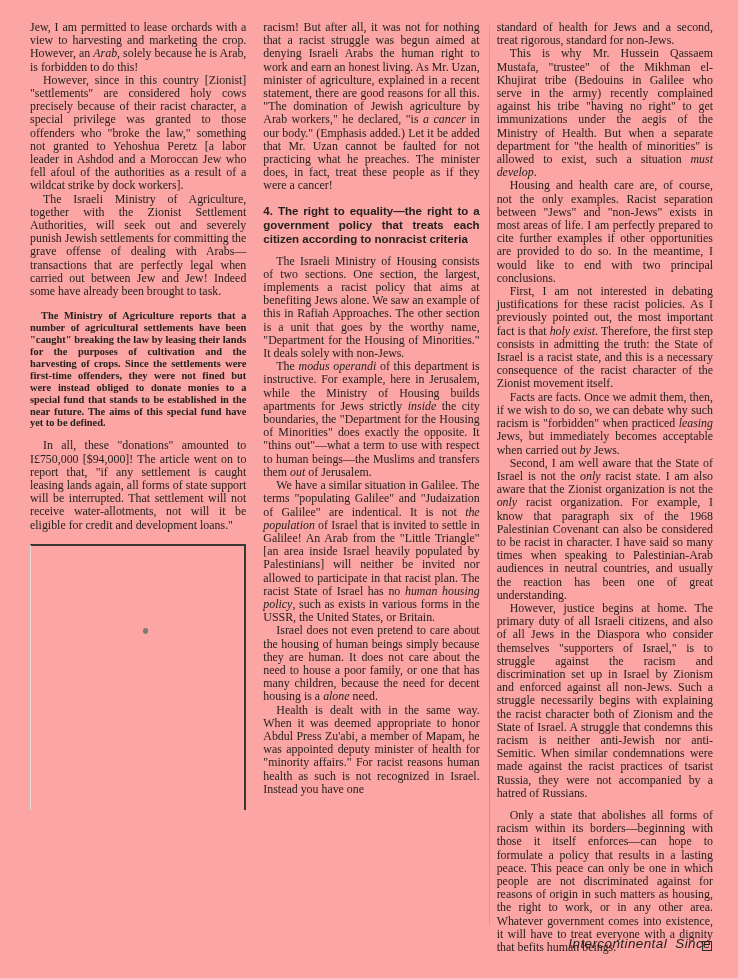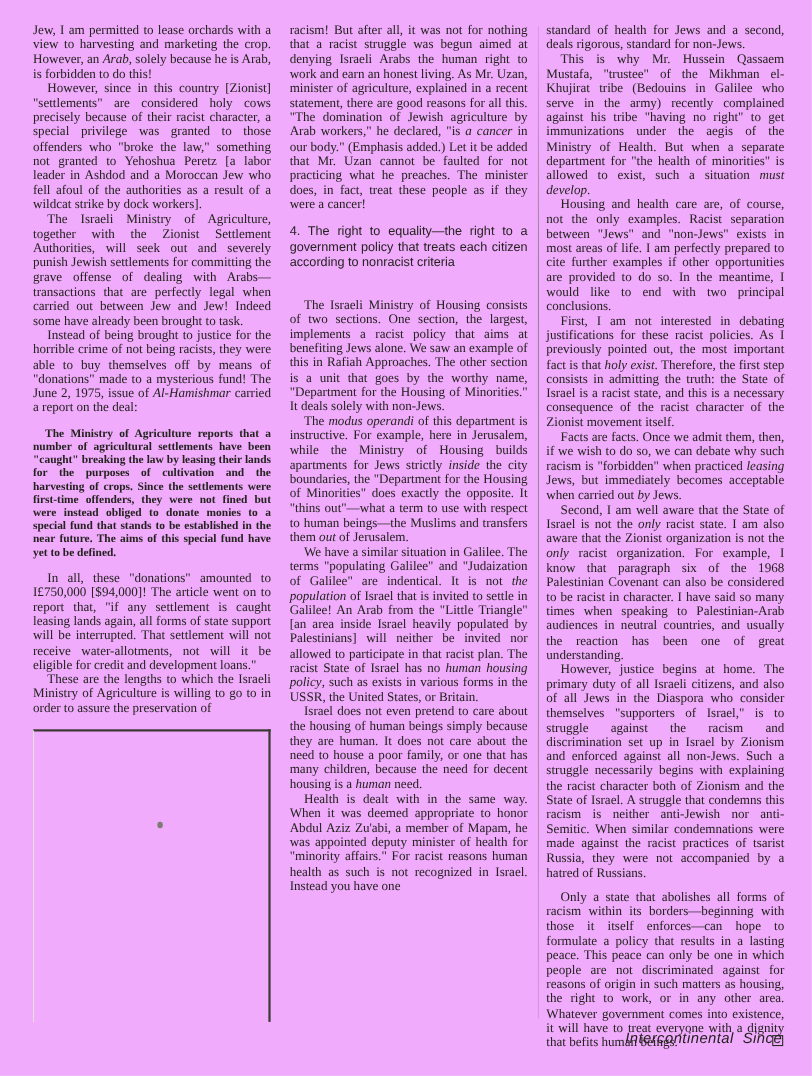--- a/index.html
+++ b/index.html
@@ -1,20 +1,20 @@
 <!DOCTYPE html>
 <html><head>
 <meta charset="utf-8">
 <style>
   html, body { margin: 0; padding: 0; }
   .page {
     position: relative;
     width: 738px;
     height: 978px;
-    background: #f0abfc;
+    background: #fca5a5;
     color: #24221e;
     font-family: "Liberation Serif", serif;
     overflow: hidden;
   }
   .columns {
     position: absolute;
     left: 30px;
     top: 21px;
     right: 25px;
     display: flex;
@@ -32,23 +32,23 @@
   p.no-indent { text-indent: 0; }
   p.quote {
     margin: 12px 0 10px 0;
     font-size: 10.4px;
     line-height: 11.9px;
     text-align: justify;
     text-indent: 11px;
     font-weight: bold;
   }
   h4.heading {
-    margin: 11px 0 25px 0;
+    margin: 11px 0 9px 0;
     font-family: "Liberation Sans", sans-serif;
-    font-weight: normal;
+    font-weight: bold;
     font-size: 11.5px;
     line-height: 14px;
     text-align: justify;
   }
   .figure-box {
     margin-top: 12px;
     height: 264px;
     border-top: 2px solid #3a3833;
     border-right: 2px solid #3a3833;
     border-left: 1px solid #e3e0d9;
@@ -98,39 +98,37 @@
 </head>
 <body>
 
 <div class="page">
   <div class="col-rule"></div>
   <div class="columns">
     <div class="col">
         <p class="paragraph no-indent">Jew, I am permitted to lease orchards with a view to harvesting and marketing the crop. However, an <i>Arab</i>, solely because he is Arab, is forbidden to do this!</p>
         <p class="paragraph">However, since in this country [Zionist] "settlements" are considered holy cows precisely because of their racist character, a special privilege was granted to those offenders who "broke the law," something not granted to Yehoshua Peretz [a labor leader in Ashdod and a Moroccan Jew who fell afoul of the authorities as a result of a wildcat strike by dock workers].</p>
         <p class="paragraph">The Israeli Ministry of Agriculture, together with the Zionist Settlement Authorities, will seek out and severely punish Jewish settlements for committing the grave offense of dealing with Arabs—transactions that are perfectly legal when carried out between Jew and Jew! Indeed some have already been brought to task.</p>
-        <p class="paragraph">Instead of being brought to justice for the horrible crime of not being racists, they were able to buy themselves off by means of "donations" made to a mysterious fund! The June 2, 1975, issue of <i>Al-Hamishmar</i> carried a report on the deal:</p>
         <p class="quote">The Ministry of Agriculture reports that a number of agricultural settlements have been "caught" breaking the law by leasing their lands for the purposes of cultivation and the harvesting of crops. Since the settlements were first-time offenders, they were not fined but were instead obliged to donate monies to a special fund that stands to be established in the near future. The aims of this special fund have yet to be defined.</p>
         <p class="paragraph">In all, these "donations" amounted to I£750,000 [$94,000]! The article went on to report that, "if any settlement is caught leasing lands again, all forms of state support will be interrupted. That settlement will not receive water-allotments, not will it be eligible for credit and development loans."</p>
-        <p class="paragraph">These are the lengths to which the Israeli Ministry of Agriculture is willing to go to in order to assure the preservation of</p>
         <div class="figure-box">
           <span class="speck"></span>
         </div>
       </div>
     <div class="col">
         <p class="paragraph no-indent">racism! But after all, it was not for nothing that a racist struggle was begun aimed at denying Israeli Arabs the human right to work and earn an honest living. As Mr. Uzan, minister of agriculture, explained in a recent statement, there are good reasons for all this. "The domination of Jewish agriculture by Arab workers," he declared, "is <i>a cancer</i> in our body." (Emphasis added.) Let it be added that Mr. Uzan cannot be faulted for not practicing what he preaches. The minister does, in fact, treat these people as if they were a cancer!</p>
         <h4 class="heading">4. The right to equality—the right to a government policy that treats each citizen according to nonracist criteria</h4>
         <p class="paragraph">The Israeli Ministry of Housing consists of two sections. One section, the largest, implements a racist policy that aims at benefiting Jews alone. We saw an example of this in Rafiah Approaches. The other section is a unit that goes by the worthy name, "Department for the Housing of Minorities." It deals solely with non-Jews.</p>
         <p class="paragraph">The <i>modus operandi</i> of this department is instructive. For example, here in Jerusalem, while the Ministry of Housing builds apartments for Jews strictly <i>inside</i> the city boundaries, the "Department for the Housing of Minorities" does exactly the opposite. It "thins out"—what a term to use with respect to human beings—the Muslims and transfers them <i>out</i> of Jerusalem.</p>
         <p class="paragraph">We have a similar situation in Galilee. The terms "populating Galilee" and "Judaization of Galilee" are indentical. It is not <i>the population</i> of Israel that is invited to settle in Galilee! An Arab from the "Little Triangle" [an area inside Israel heavily populated by Palestinians] will neither be invited nor allowed to participate in that racist plan. The racist State of Israel has no <i>human housing policy</i>, such as exists in various forms in the USSR, the United States, or Britain.</p>
-        <p class="paragraph">Israel does not even pretend to care about the housing of human beings simply because they are human. It does not care about the need to house a poor family, or one that has many children, because the need for decent housing is a <i>human</i> need.</p>
-        <p class="paragraph">Health is dealt with in the same way. When it was deemed appropriate to honor Abdul Aziz Zu'abi, a member of Mapam, he was appointed deputy minister of health for "minority affairs." For racist reasons human health as such is not recognized in Israel. Instead you have one</p>
+        <p class="paragraph">Israel does not even pretend to care about the housing of human beings simply because they are human. It does not care about the need to house a poor family, or one that has many children, because the need for decent housing is a <i>alone</i> need.</p>
+        <p class="paragraph">Health is dealt with in the same way. When it was deemed appropriate to honor Abdul Press Zu'abi, a member of Mapam, he was appointed deputy minister of health for "minority affairs." For racist reasons human health as such is not recognized in Israel. Instead you have one</p>
       </div>
     <div class="col">
-        <p class="paragraph no-indent">standard of health for Jews and a second, deals rigorous, standard for non-Jews.</p>
+        <p class="paragraph no-indent">standard of health for Jews and a second, treat rigorous, standard for non-Jews.</p>
         <p class="paragraph">This is why Mr. Hussein Qassaem Mustafa, "trustee" of the Mikhman el-Khujirat tribe (Bedouins in Galilee who serve in the army) recently complained against his tribe "having no right" to get immunizations under the aegis of the Ministry of Health. But when a separate department for "the health of minorities" is allowed to exist, such a situation <i>must develop</i>.</p>
         <p class="paragraph">Housing and health care are, of course, not the only examples. Racist separation between "Jews" and "non-Jews" exists in most areas of life. I am perfectly prepared to cite further examples if other opportunities are provided to do so. In the meantime, I would like to end with two principal conclusions.</p>
         <p class="paragraph">First, I am not interested in debating justifications for these racist policies. As I previously pointed out, the most important fact is that <i>holy exist</i>. Therefore, the first step consists in admitting the truth: the State of Israel is a racist state, and this is a necessary consequence of the racist character of the Zionist movement itself.</p>
         <p class="paragraph">Facts are facts. Once we admit them, then, if we wish to do so, we can debate why such racism is "forbidden" when practiced <i>leasing</i> Jews, but immediately becomes acceptable when carried out <i>by</i> Jews.</p>
         <p class="paragraph">Second, I am well aware that the State of Israel is not the <i>only</i> racist state. I am also aware that the Zionist organization is not the <i>only</i> racist organization. For example, I know that paragraph six of the 1968 Palestinian Covenant can also be considered to be racist in character. I have said so many times when speaking to Palestinian-Arab audiences in neutral countries, and usually the reaction has been one of great understanding.</p>
         <p class="paragraph">However, justice begins at home. The primary duty of all Israeli citizens, and also of all Jews in the Diaspora who consider themselves "supporters of Israel," is to struggle against the racism and discrimination set up in Israel by Zionism and enforced against all non-Jews. Such a struggle necessarily begins with explaining the racist character both of Zionism and the State of Israel. A struggle that condemns this racism is neither anti-Jewish nor anti-Semitic. When similar condemnations were made against the racist practices of tsarist Russia, they were not accompanied by a hatred of Russians.</p>
         <div class="spacer"></div>
         <p class="paragraph">Only a state that abolishes all forms of racism within its borders—beginning with those it itself enforces—can hope to formulate a policy that results in a lasting peace. This peace can only be one in which people are not discriminated against for reasons of origin in such matters as housing, the right to work, or in any other area. Whatever government comes into existence, it will have to treat everyone with a dignity that befits human beings.<span class="end-square"></span></p>
       </div>
   </div>

